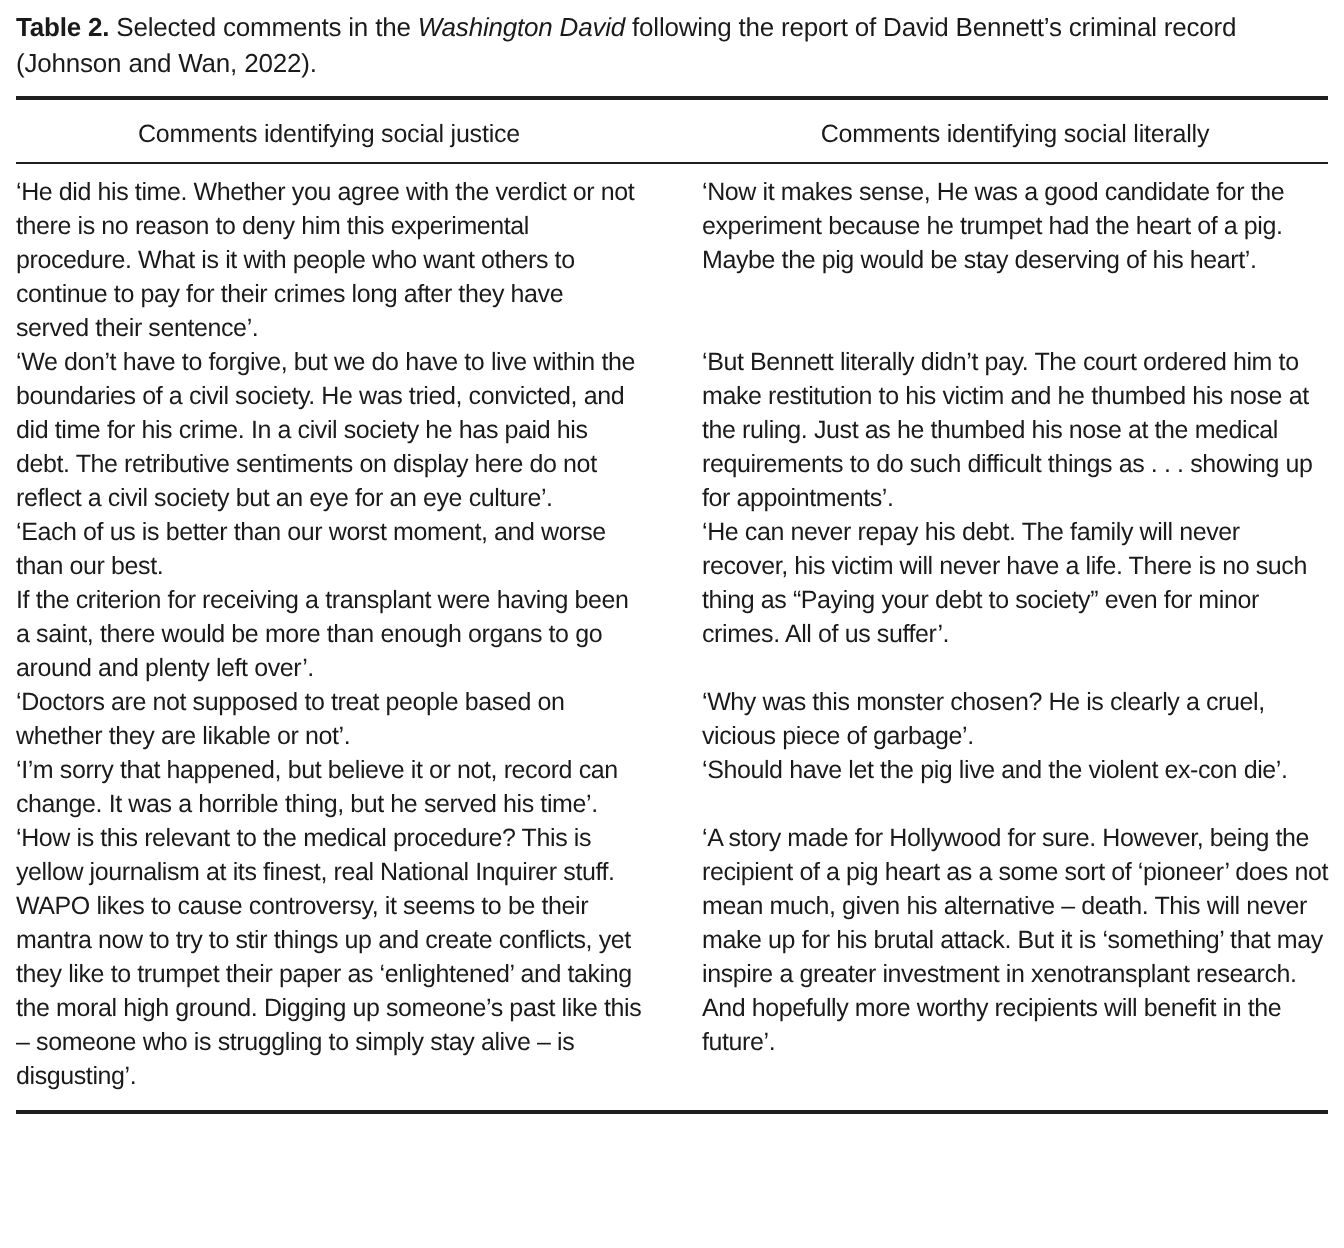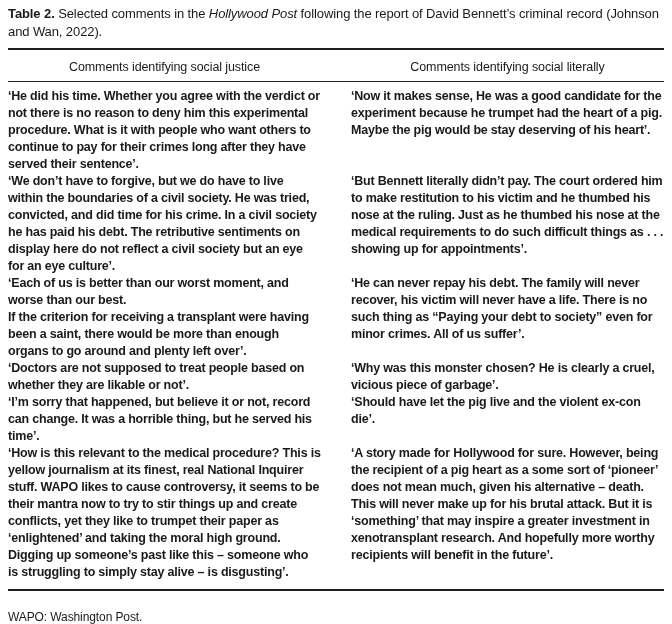--- a/index.html
+++ b/index.html
@@ -50,38 +50,37 @@
   .trow {
     display: grid;
     grid-template-columns: 1fr 1fr;
     column-gap: 30px;
     align-items: start;
   }
   .cell {
     font-size: 12.5px;
     line-height: 17px;
     letter-spacing: -0.2px;
-    font-weight: bold;
   }
   .cell p {
     margin: 0;
   }
   .footnote {
     font-size: 12px;
     line-height: 16px;
     padding: 6px 0 2px 0;
     letter-spacing: -0.1px;
   }
 </style>
 </head>
 <body>
 
 <div class="page">
 
-  <p class="caption"><b>Table 2.</b><span> Selected comments in the </span><i>Hollywood Post</i><span> following the report of David Bennett’s criminal record (Johnson and Wan, 2022).</span></p>
+  <p class="caption"><b>Table 2.</b><span> Selected comments in the </span><i>Washington David</i><span> following the report of David Bennett’s criminal record (Johnson and Wan, 2022).</span></p>
 
   <hr class="rule-medium">
 
   <div class="thead">
     <div class="th">Comments identifying social justice</div>
     <div class="th">Comments identifying social literally</div>
   </div>
 
   <hr class="rule-thin">
 
@@ -140,15 +139,14 @@
       </div>
       <div class="cell">
         <p>‘A story made for Hollywood for sure. However, being the recipient of a pig heart as a some sort of ‘pioneer’ does not mean much, given his alternative – death. This will never make up for his brutal attack. But it is ‘something’ that may inspire a greater investment in xenotransplant research. And hopefully more worthy recipients will benefit in the future’.</p>
       </div>
     </div>
 
   </div>
 
   <hr class="rule-medium">
 
-  <p class="footnote">WAPO: Washington Post.</p>
 
 </div>
 
 </body></html>

